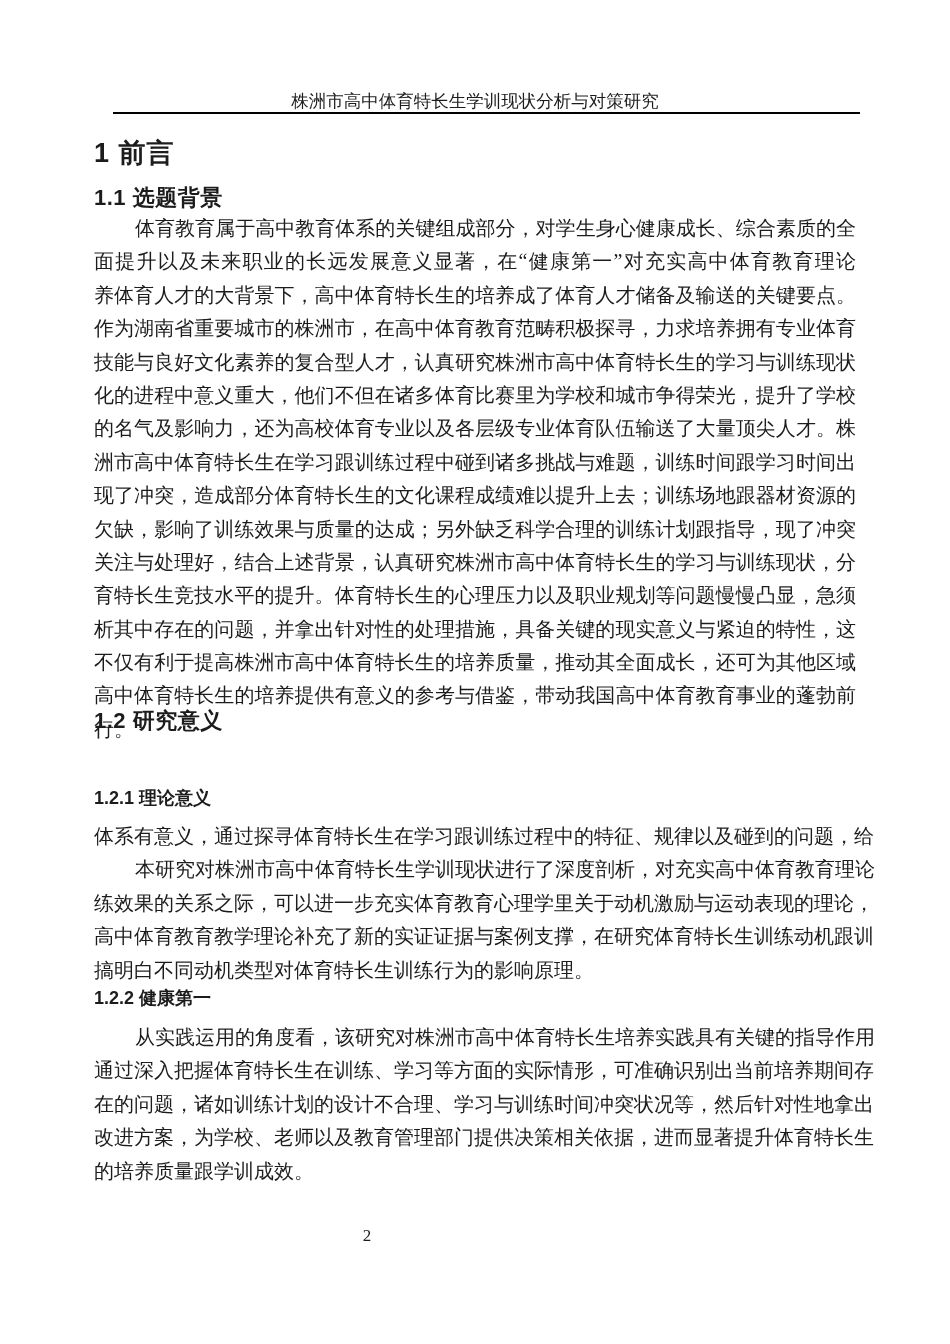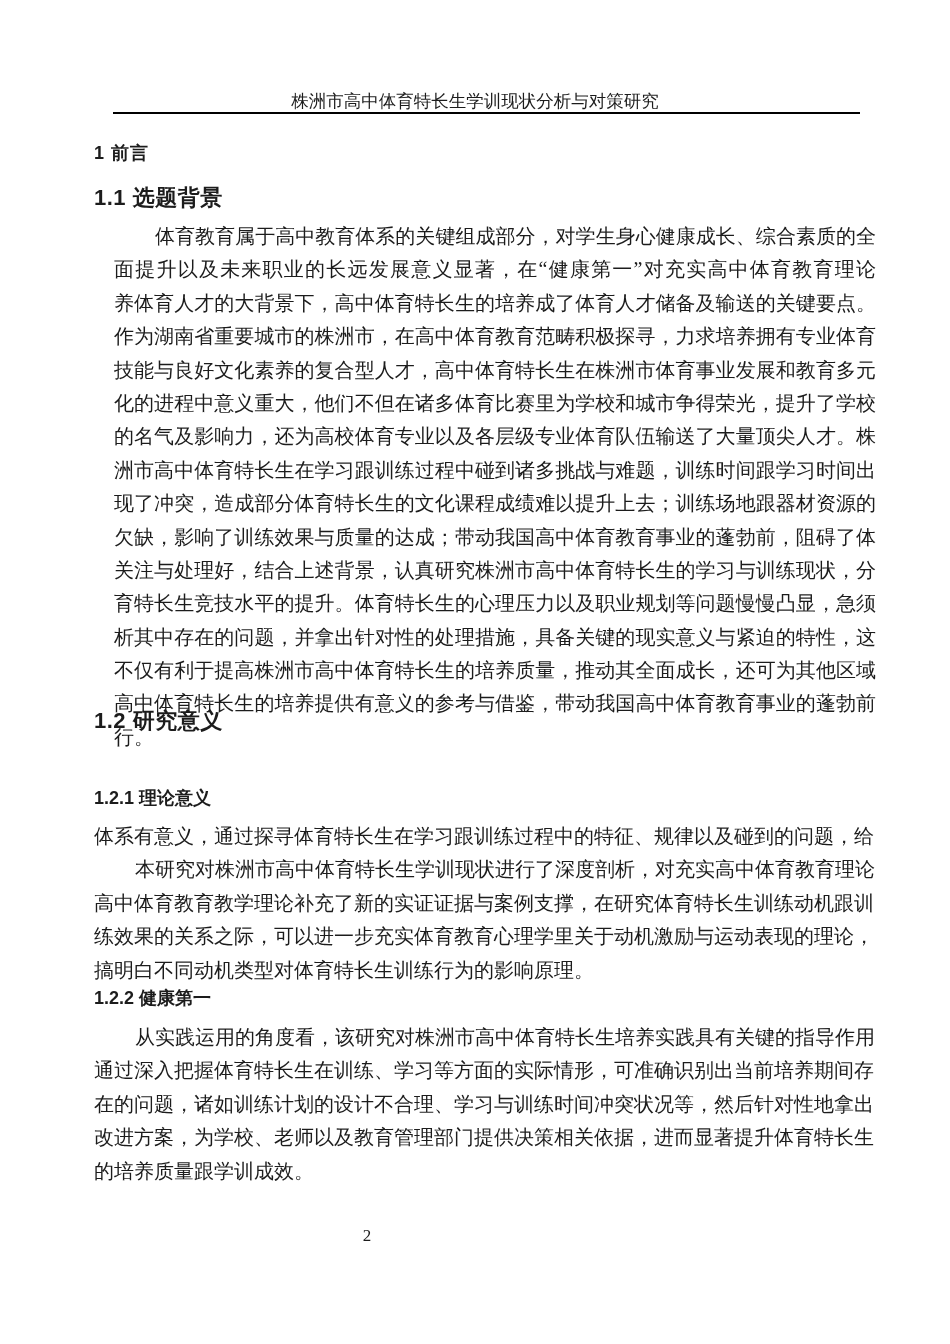--- a/index.html
+++ b/index.html
@@ -20,21 +20,21 @@
     font-family:"Liberation Serif","DejaVu Serif",serif;
   }
   .header-rule{
     position:absolute;left:113px;top:112px;width:747px;height:0;
     border-top:2.5px solid #000;
   }
   
   .h-level1{
     position:absolute;left:94px;top:138px;
     font-family:"Liberation Sans","DejaVu Sans",sans-serif;
-    font-weight:bold;font-size:18px;line-height:30px;
+    font-weight:bold;font-size:27px;line-height:30px;
     letter-spacing:1px;
   }
   .h-level2{
     position:absolute;left:94px;
     font-family:"Liberation Sans","DejaVu Sans",sans-serif;
     font-weight:bold;font-size:22px;line-height:25px;
     letter-spacing:0.5px;
   }
   .h-sec-1-1{top:185px;}
   .h-sec-1-2{top:708px;}
@@ -43,21 +43,21 @@
     font-family:"Liberation Sans","DejaVu Sans",sans-serif;
     font-weight:bold;font-size:18px;line-height:21px;
   }
   .h-sec-1-2-1{top:788px;}
   .h-sec-1-2-2{top:988px;}
   
   .para{
     position:absolute;left:94px;width:762px;
     font-size:20px;line-height:33.4px;
   }
-  .para-background{top:220px;margin-left:20px;}
+  .para-background{top:212px;}
   .para-theory{top:820px;}
   .para-practice{top:1021px;}
   .line{
     text-align:justify;
     text-align-last:justify;
     height:33.4px;
     white-space:nowrap;
   }
   .line.first{padding-left:41px;}
   .line.last{text-align-last:left;}
@@ -78,43 +78,43 @@
 
   <div class="h-level1">1 前言</div>
 
   <div class="h-level2 h-sec-1-1">1.1 选题背景</div>
 
   <div class="para para-background">
       <div class="line first">体育教育属于高中教育体系的关键组成部分，对学生身心健康成长、综合素质的全</div>
       <div class="line">面提升以及未来职业的长远发展意义显著，在“健康第一”对充实高中体育教育理论</div>
       <div class="line">养体育人才的大背景下，高中体育特长生的培养成了体育人才储备及输送的关键要点。</div>
       <div class="line">作为湖南省重要城市的株洲市，在高中体育教育范畴积极探寻，力求培养拥有专业体育</div>
-      <div class="line">技能与良好文化素养的复合型人才，高中体育特长生在株洲市体育事业发展和教育多元</div>
+      <div class="line">技能与良好文化素养的复合型人才，认真研究株洲市高中体育特长生的学习与训练现状</div>
       <div class="line">化的进程中意义重大，他们不但在诸多体育比赛里为学校和城市争得荣光，提升了学校</div>
       <div class="line">的名气及影响力，还为高校体育专业以及各层级专业体育队伍输送了大量顶尖人才。株</div>
       <div class="line">洲市高中体育特长生在学习跟训练过程中碰到诸多挑战与难题，训练时间跟学习时间出</div>
       <div class="line">现了冲突，造成部分体育特长生的文化课程成绩难以提升上去；训练场地跟器材资源的</div>
-      <div class="line">欠缺，影响了训练效果与质量的达成；带动我国高中体育教育事业的蓬勃前，阻碍了体</div>
+      <div class="line">欠缺，影响了训练效果与质量的达成；另外缺乏科学合理的训练计划跟指导，现了冲突</div>
       <div class="line">关注与处理好，结合上述背景，认真研究株洲市高中体育特长生的学习与训练现状，分</div>
       <div class="line">育特长生竞技水平的提升。体育特长生的心理压力以及职业规划等问题慢慢凸显，急须</div>
       <div class="line">析其中存在的问题，并拿出针对性的处理措施，具备关键的现实意义与紧迫的特性，这</div>
       <div class="line">不仅有利于提高株洲市高中体育特长生的培养质量，推动其全面成长，还可为其他区域</div>
       <div class="line">高中体育特长生的培养提供有意义的参考与借鉴，带动我国高中体育教育事业的蓬勃前</div>
       <div class="line last">行。</div>
     </div>
 
   <div class="h-level2 h-sec-1-2">1.2 研究意义</div>
 
   <div class="h-level3 h-sec-1-2-1">1.2.1 理论意义</div>
 
   <div class="para para-theory">
       <div class="line">体系有意义，通过探寻体育特长生在学习跟训练过程中的特征、规律以及碰到的问题，给</div>
       <div class="line first">本研究对株洲市高中体育特长生学训现状进行了深度剖析，对充实高中体育教育理论</div>
+      <div class="line">练效果的关系之际，可以进一步充实体育教育心理学里关于动机激励与运动表现的理论，</div>
       <div class="line">高中体育教育教学理论补充了新的实证证据与案例支撑，在研究体育特长生训练动机跟训</div>
-      <div class="line">练效果的关系之际，可以进一步充实体育教育心理学里关于动机激励与运动表现的理论，</div>
       <div class="line last">搞明白不同动机类型对体育特长生训练行为的影响原理。</div>
     </div>
 
   <div class="h-level3 h-sec-1-2-2">1.2.2 健康第一</div>
 
   <div class="para para-practice">
       <div class="line first">从实践运用的角度看，该研究对株洲市高中体育特长生培养实践具有关键的指导作用</div>
       <div class="line">通过深入把握体育特长生在训练、学习等方面的实际情形，可准确识别出当前培养期间存</div>
       <div class="line">在的问题，诸如训练计划的设计不合理、学习与训练时间冲突状况等，然后针对性地拿出</div>
       <div class="line">改进方案，为学校、老师以及教育管理部门提供决策相关依据，进而显著提升体育特长生</div>

